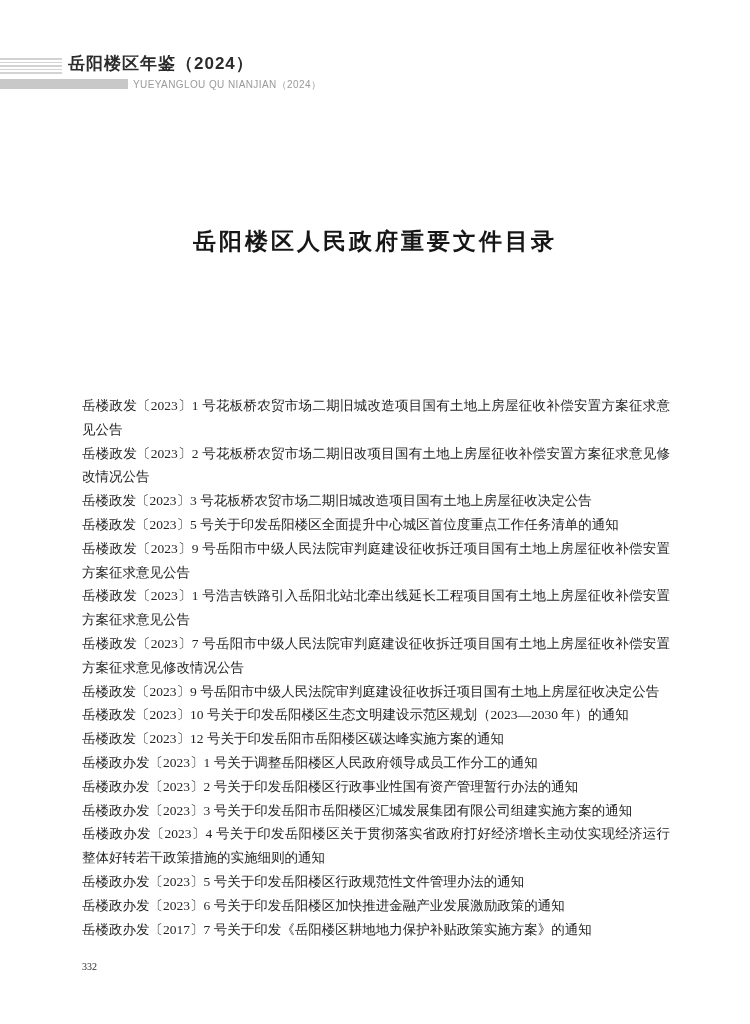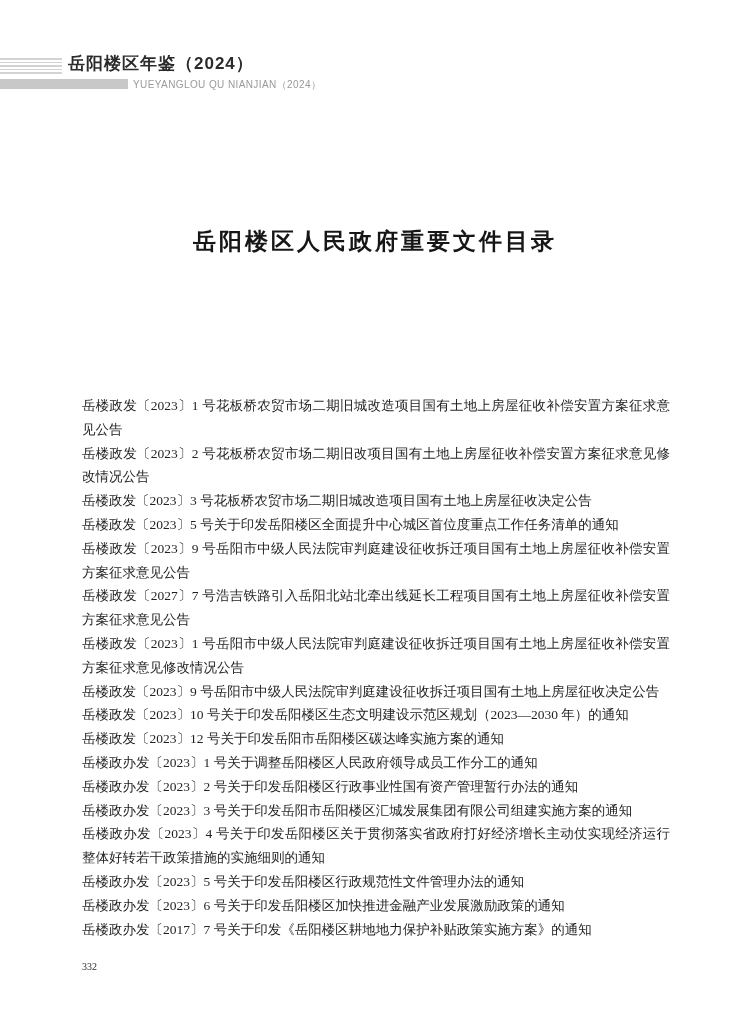--- a/index.html
+++ b/index.html
@@ -77,22 +77,22 @@
   <div class="header-en">YUEYANGLOU QU NIANJIAN（2024）</div>
 
   <h1 class="main-title">岳阳楼区人民政府重要文件目录</h1>
 
   <div class="entries">
       <p class="entry">岳楼政发〔2023〕1 号花板桥农贸市场二期旧城改造项目国有土地上房屋征收补偿安置方案征求意见公告</p>
       <p class="entry">岳楼政发〔2023〕2 号花板桥农贸市场二期旧改项目国有土地上房屋征收补偿安置方案征求意见修改情况公告</p>
       <p class="entry">岳楼政发〔2023〕3 号花板桥农贸市场二期旧城改造项目国有土地上房屋征收决定公告</p>
       <p class="entry">岳楼政发〔2023〕5 号关于印发岳阳楼区全面提升中心城区首位度重点工作任务清单的通知</p>
       <p class="entry">岳楼政发〔2023〕9 号岳阳市中级人民法院审判庭建设征收拆迁项目国有土地上房屋征收补偿安置方案征求意见公告</p>
-      <p class="entry">岳楼政发〔2027〕7 号浩吉铁路引入岳阳北站北牵出线延长工程项目国有土地上房屋征收补偿安置方案征求意见公告</p>
-      <p class="entry">岳楼政发〔2023〕1 号岳阳市中级人民法院审判庭建设征收拆迁项目国有土地上房屋征收补偿安置方案征求意见修改情况公告</p>
+      <p class="entry">岳楼政发〔2023〕1 号浩吉铁路引入岳阳北站北牵出线延长工程项目国有土地上房屋征收补偿安置方案征求意见公告</p>
+      <p class="entry">岳楼政发〔2023〕7 号岳阳市中级人民法院审判庭建设征收拆迁项目国有土地上房屋征收补偿安置方案征求意见修改情况公告</p>
       <p class="entry">岳楼政发〔2023〕9 号岳阳市中级人民法院审判庭建设征收拆迁项目国有土地上房屋征收决定公告</p>
       <p class="entry">岳楼政发〔2023〕10 号关于印发岳阳楼区生态文明建设示范区规划（2023—2030 年）的通知</p>
       <p class="entry">岳楼政发〔2023〕12 号关于印发岳阳市岳阳楼区碳达峰实施方案的通知</p>
       <p class="entry">岳楼政办发〔2023〕1 号关于调整岳阳楼区人民政府领导成员工作分工的通知</p>
       <p class="entry">岳楼政办发〔2023〕2 号关于印发岳阳楼区行政事业性国有资产管理暂行办法的通知</p>
       <p class="entry">岳楼政办发〔2023〕3 号关于印发岳阳市岳阳楼区汇城发展集团有限公司组建实施方案的通知</p>
       <p class="entry">岳楼政办发〔2023〕4 号关于印发岳阳楼区关于贯彻落实省政府打好经济增长主动仗实现经济运行整体好转若干政策措施的实施细则的通知</p>
       <p class="entry">岳楼政办发〔2023〕5 号关于印发岳阳楼区行政规范性文件管理办法的通知</p>
       <p class="entry">岳楼政办发〔2023〕6 号关于印发岳阳楼区加快推进金融产业发展激励政策的通知</p>
       <p class="entry">岳楼政办发〔2017〕7 号关于印发《岳阳楼区耕地地力保护补贴政策实施方案》的通知</p>

